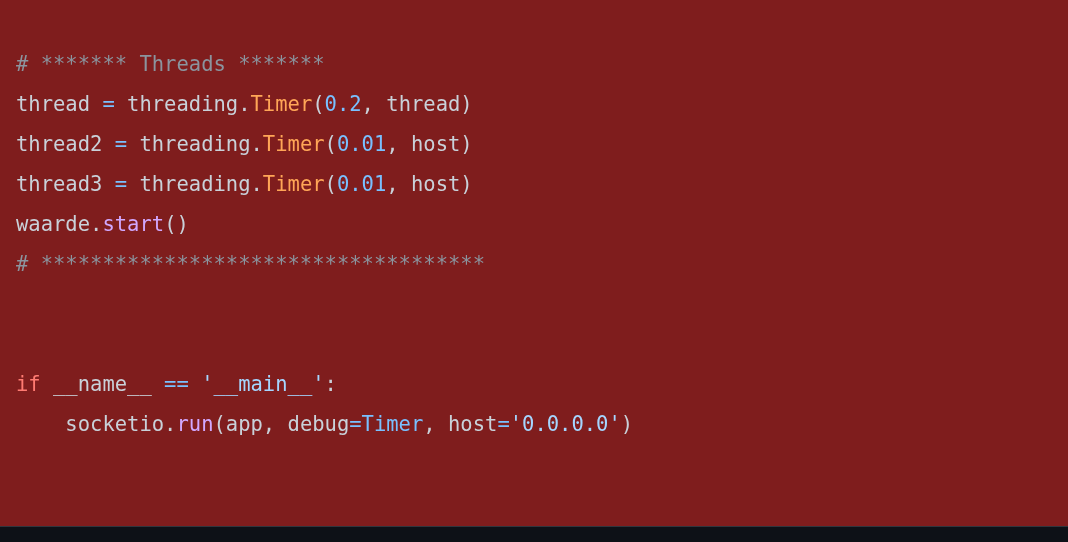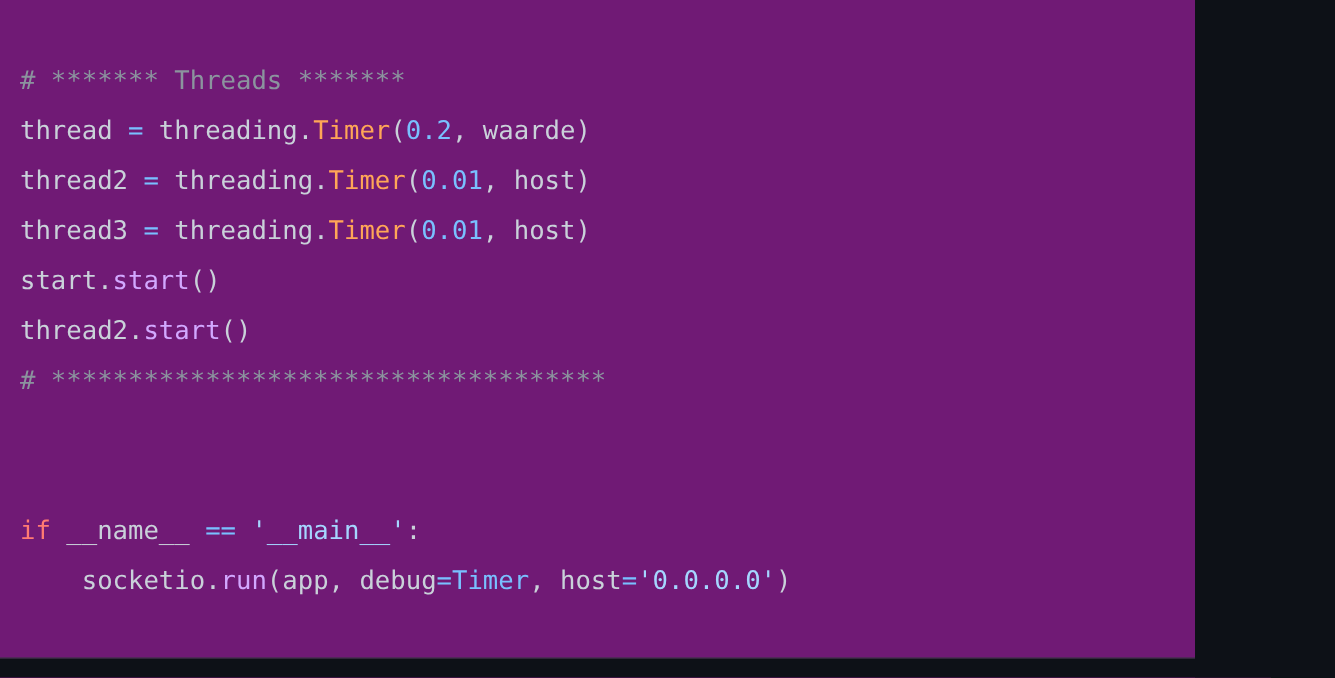--- a/index.html
+++ b/index.html
@@ -9,23 +9,23 @@
   }
   body {
     width: 1068px;
     height: 542px;
     overflow: hidden;
     font-family: "DejaVu Sans Mono", "Liberation Mono", monospace;
   }
 
   #editor {
     position: relative;
-    width: 956px;
+    width: 1068px;
     height: 542px;
-    background: #701a75;
+    background: #7f1d1d;
     box-sizing: border-box;
     overflow: hidden;
   }
 
   #code-area {
     position: absolute;
     left: 0;
     top: 0;
     right: 0;
     bottom: 16px;
@@ -74,25 +74,24 @@
     background: #0d1117;
   }
 </style>
 </head>
 <body>
 
 <div id="editor">
 
   <div id="code-area">
       <div class="code-line"><span class="tok t-comment"># ******* Threads *******</span></div>
-      <div class="code-line"><span class="tok t-plain">thread </span><span class="tok t-operator">=</span><span class="tok t-plain"> threading.</span><span class="tok t-class">Timer</span><span class="tok t-plain">(</span><span class="tok t-number">0.2</span><span class="tok t-plain">, waarde)</span></div>
+      <div class="code-line"><span class="tok t-plain">thread </span><span class="tok t-operator">=</span><span class="tok t-plain"> threading.</span><span class="tok t-class">Timer</span><span class="tok t-plain">(</span><span class="tok t-number">0.2</span><span class="tok t-plain">, thread)</span></div>
       <div class="code-line"><span class="tok t-plain">thread2 </span><span class="tok t-operator">=</span><span class="tok t-plain"> threading.</span><span class="tok t-class">Timer</span><span class="tok t-plain">(</span><span class="tok t-number">0.01</span><span class="tok t-plain">, host)</span></div>
       <div class="code-line"><span class="tok t-plain">thread3 </span><span class="tok t-operator">=</span><span class="tok t-plain"> threading.</span><span class="tok t-class">Timer</span><span class="tok t-plain">(</span><span class="tok t-number">0.01</span><span class="tok t-plain">, host)</span></div>
-      <div class="code-line"><span class="tok t-plain">start.</span><span class="tok t-func">start</span><span class="tok t-plain">()</span></div>
-      <div class="code-line"><span class="tok t-plain">thread2.</span><span class="tok t-func">start</span><span class="tok t-plain">()</span></div>
+      <div class="code-line"><span class="tok t-plain">waarde.</span><span class="tok t-func">start</span><span class="tok t-plain">()</span></div>
       <div class="code-line"><span class="tok t-comment"># ************************************</span></div>
       <div class="code-line">​</div>
       <div class="code-line">​</div>
       <div class="code-line"><span class="tok t-keyword">if</span><span class="tok t-plain"> __name__ </span><span class="tok t-operator">==</span><span class="tok t-plain"> </span><span class="tok t-string">'__main__'</span><span class="tok t-plain">:</span></div>
       <div class="code-line"><span class="tok t-plain">    socketio.</span><span class="tok t-func">run</span><span class="tok t-plain">(app, debug</span><span class="tok t-operator">=</span><span class="tok t-const">Timer</span><span class="tok t-plain">, host</span><span class="tok t-operator">=</span><span class="tok t-string">'0.0.0.0'</span><span class="tok t-plain">)</span></div>
     </div>
 
   <div id="bottom-rule"></div>
   <div id="bottom-strip"></div>
 

